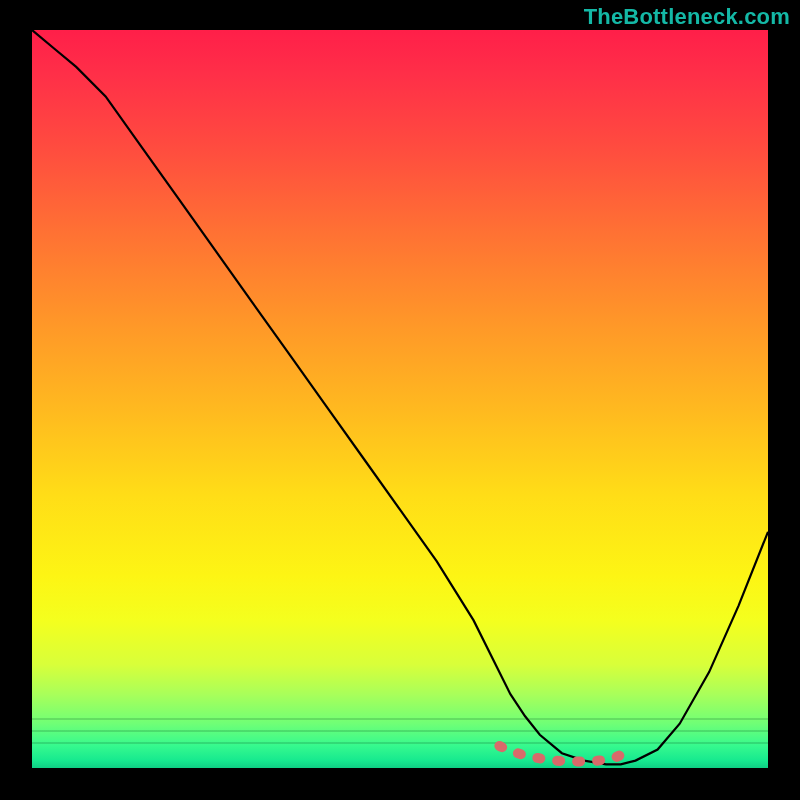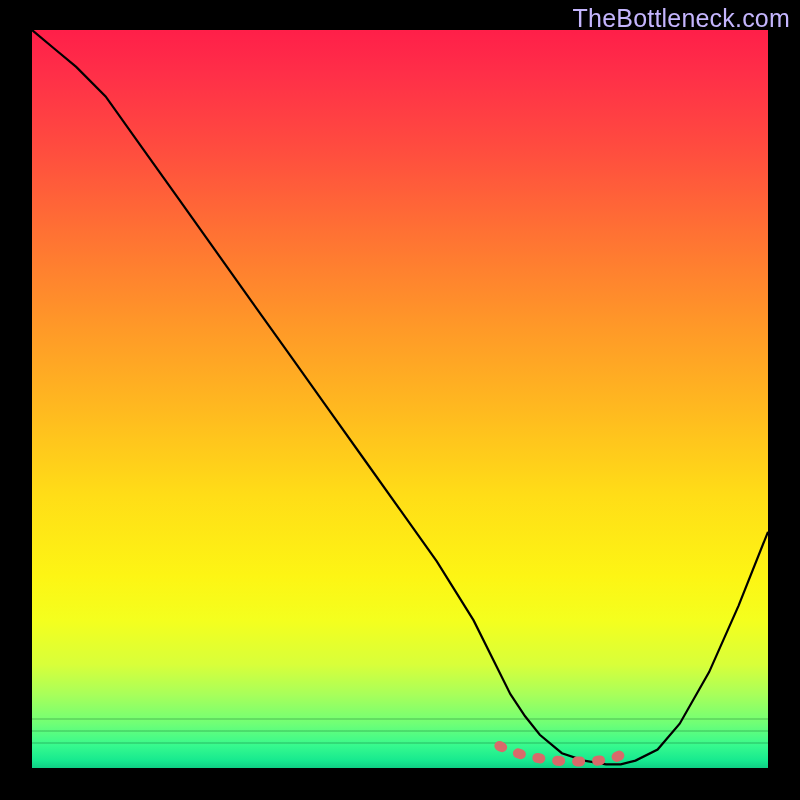--- a/index.html
+++ b/index.html
@@ -14,23 +14,23 @@
   .frame {
     position: relative;
     width: 800px;
     height: 800px;
     background: #000;
   }
   .watermark {
     position: absolute;
     top: 4px;
     right: 10px;
-    color: #c4b5fd;
-    font-size: 25px;
-    font-weight: 400;
+    color: #14b8a6;
+    font-size: 22px;
+    font-weight: 700;
     letter-spacing: 0.2px;
     z-index: 10;
   }
   .plot-area {
     position: absolute;
     left: 32px;
     top: 30px;
     width: 736px;
     height: 738px;
     overflow: hidden;

